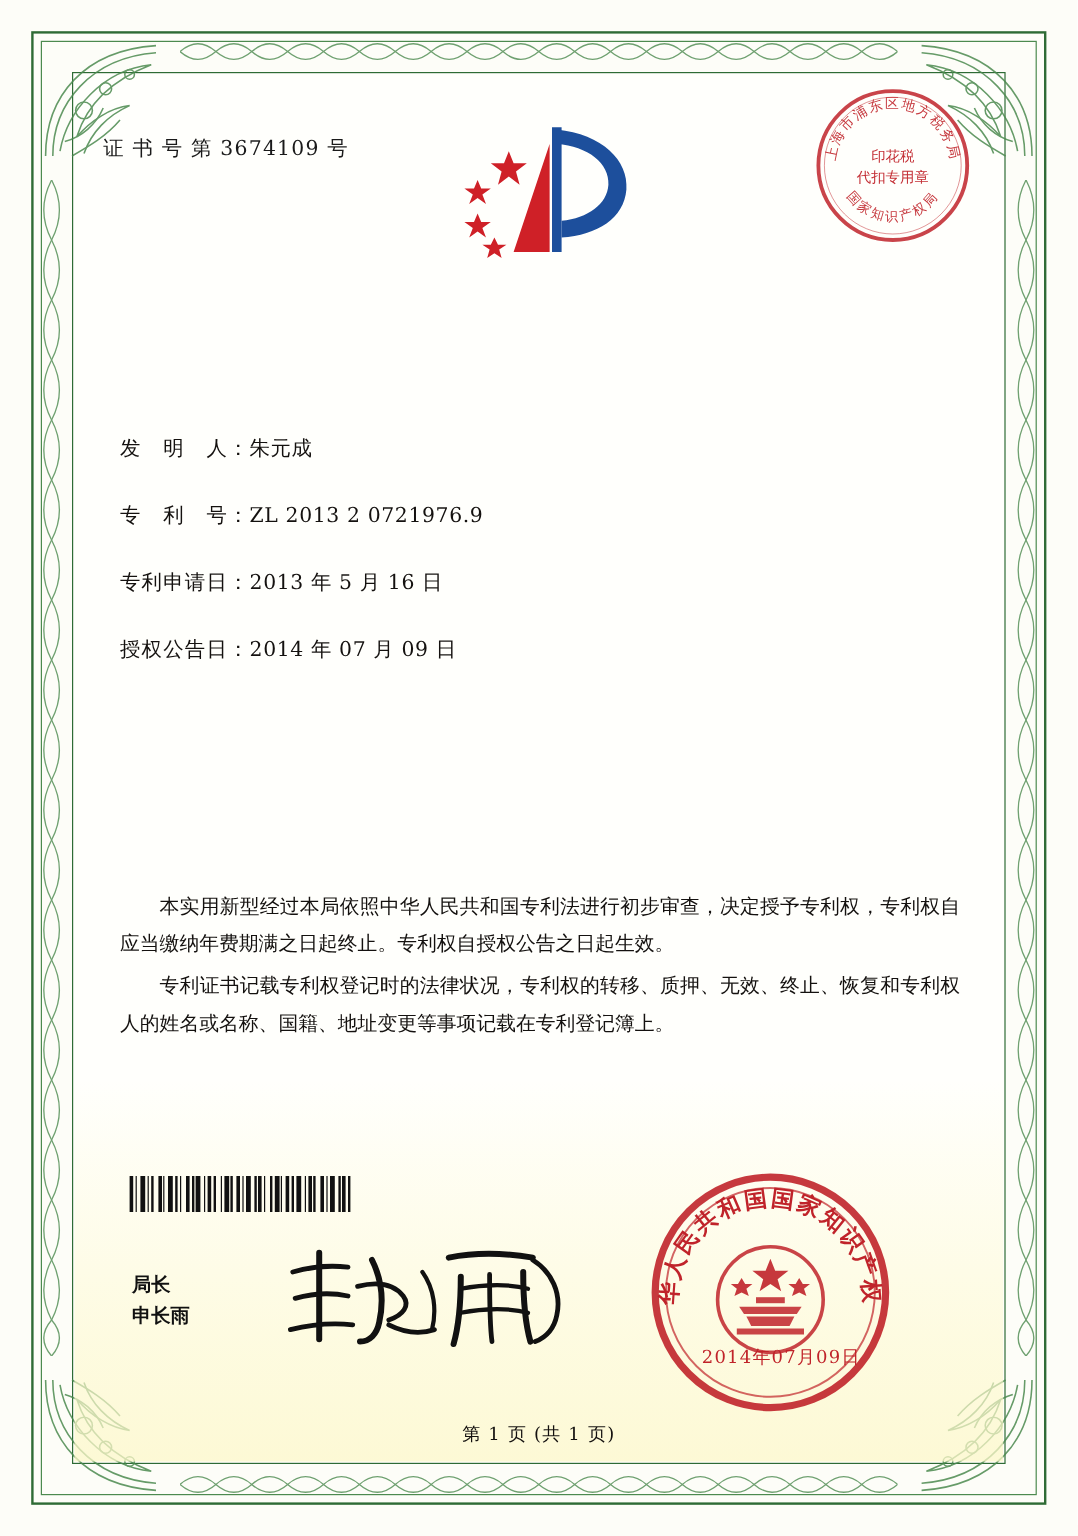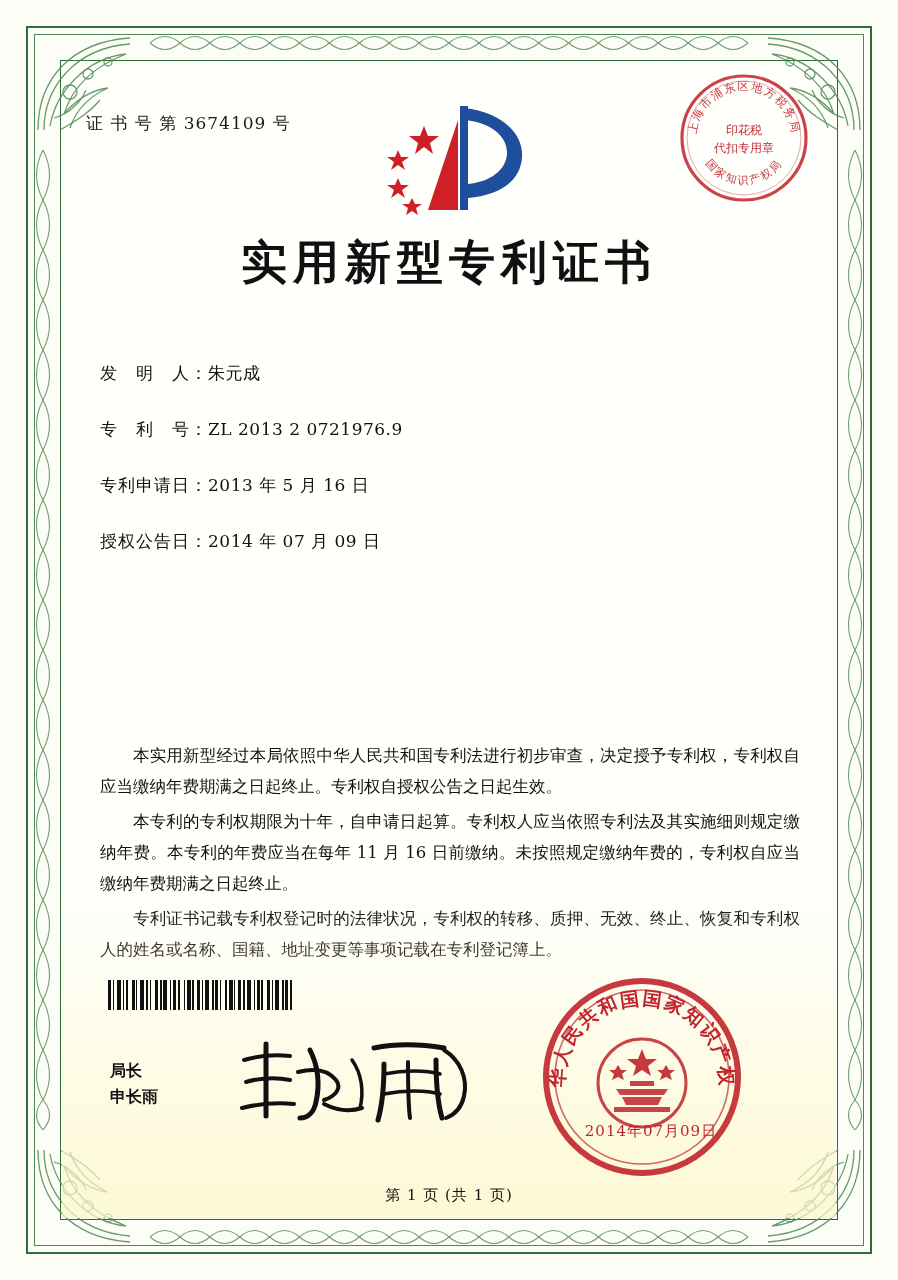--- a/index.html
+++ b/index.html
@@ -333,21 +333,20 @@
         <textPath href="#taxArcTop" startOffset="50%" text-anchor="middle">上海市浦东区地方税务局</textPath>
       </text>
       <text font-size="11" fill="#c0232a" font-family="DejaVu Serif, serif" letter-spacing="2" opacity=".9">
         <textPath href="#taxArcBot" startOffset="50%" text-anchor="middle">国家知识产权局</textPath>
       </text>
       <text x="66" y="62" font-size="12" fill="#c0232a" font-family="DejaVu Serif, serif" text-anchor="middle" opacity=".95">印花税</text>
       <text x="66" y="80" font-size="12" fill="#c0232a" font-family="DejaVu Serif, serif" text-anchor="middle" opacity=".95">代扣专用章</text>
     </svg>
   </div>
 
-  <div class="title">实用新型专利证书</div>
 
   <div class="fields">
     <div class="field">
       <span class="lbl">发　明　人：</span>
       <span class="val">朱元成</span>
     </div>
     <div class="field">
       <span class="lbl">专　利　号：</span>
       <span class="val">ZL 2013 2 0721976.9</span>
     </div>
@@ -356,21 +355,20 @@
       <span class="val">2013 年 5 月 16 日</span>
     </div>
     <div class="field">
       <span class="lbl">授权公告日：</span>
       <span class="val">2014 年 07 月 09 日</span>
     </div>
   </div>
 
   <div class="body-text">
     <p>本实用新型经过本局依照中华人民共和国专利法进行初步审查，决定授予专利权，专利权自应当缴纳年费期满之日起终止。专利权自授权公告之日起生效。</p>
-    <p>本专利的专利权期限为十年，自申请日起算。专利权人应当依照专利法及其实施细则规定缴纳年费。本专利的年费应当在每年 11 月 16 日前缴纳。未按照规定缴纳年费的，专利权自应当缴纳年费期满之日起终止。</p>
     <p>专利证书记载专利权登记时的法律状况，专利权的转移、质押、无效、终止、恢复和专利权人的姓名或名称、国籍、地址变更等事项记载在专利登记簿上。</p>
   </div>
 
   <div class="tint"></div>
 
   <div class="barcode">
     <i style="width:3px"></i>
       <i style="width:2px;background:transparent"></i>
     <i style="width:1px"></i>
       <i style="width:3px;background:transparent"></i>

